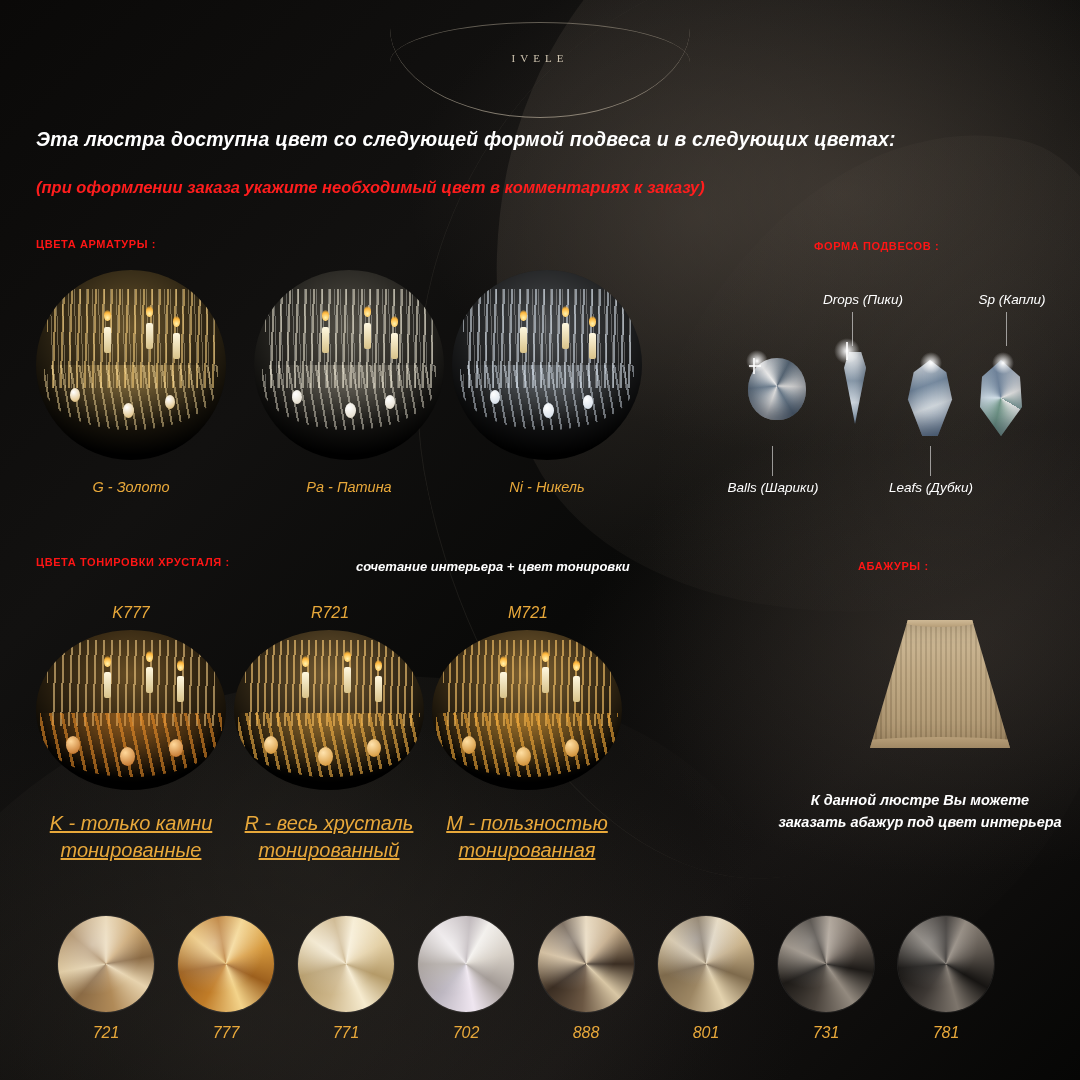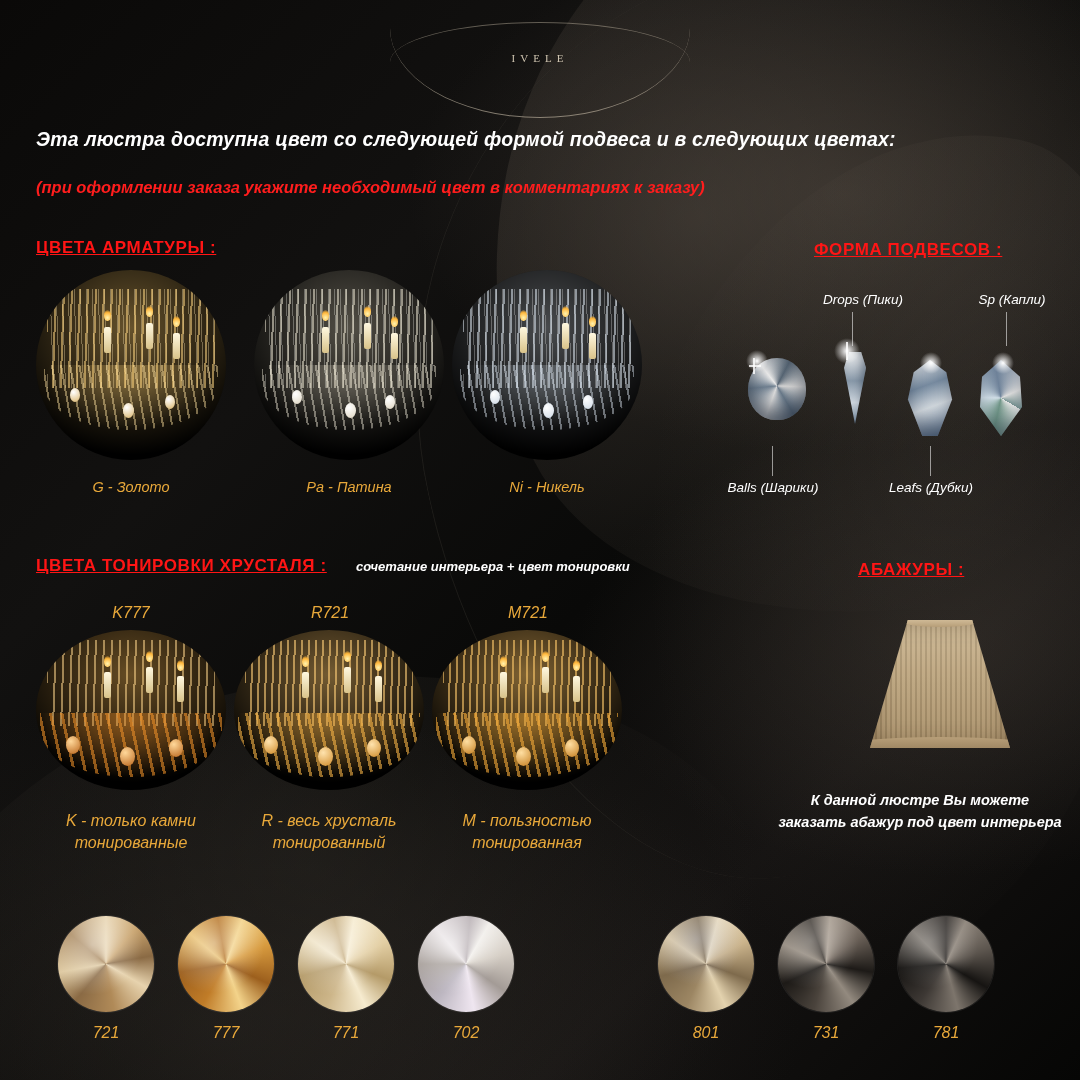--- a/index.html
+++ b/index.html
@@ -90,36 +90,35 @@
     color: #ffffff; font-size: 19.5px; font-weight: bold; font-style: italic;
     letter-spacing: 0.2px;
   }
   .subline {
     position: absolute; left: 36px; top: 178px;
     color: #ff1d1d; font-size: 16.5px; font-weight: bold; font-style: italic;
   }
 
   
   .sec-title {
-    position: absolute; color: #ff1515; font-weight: bold; font-size: 17px;
+    position: absolute; color: #ff1515; font-weight: bold; font-size: 11px;
     letter-spacing: 0.6px;
-    text-decoration: underline;
   }
   .sec-note { color: #ffffff; font-weight: bold; font-size: 13px; font-style: italic; }
 
   
   .circle {
     position: absolute; border-radius: 50%; overflow: hidden;
     background: #000;
   }
   .caption {
     position: absolute; text-align: center;
     color: #e8a83a; font-size: 14.5px; font-style: italic; line-height: 1.35;
   }
-  .caption.small { font-size: 16px; }
+  .caption.small { font-size: 20px; text-decoration: underline; }
   .code-label {
     position: absolute; text-align: center; width: 180px;
     color: #e8a83a; font-size: 16px; font-style: italic;
   }
 
   
   .chand { position: absolute; inset: 0; }
   .chand .glow {
     position: absolute; left: 50%; top: 40%; width: 150%; height: 120%;
     transform: translate(-50%,-50%);
@@ -473,20 +472,28 @@
 
     <div class="stone-cell" style="left:406px; top:0;">
       <div class="stone">
         <div class="facets" style="background:
           conic-gradient(from 30deg at 50% 50%, #f1eeea 0deg, #d6cfc6 45deg, #a39b96 95deg, #efe6f0 140deg, #bcb6c0 190deg, #a39b96 240deg, #e6e0e2 290deg, #b3aaae 335deg, #f1eeea 360deg);"></div>
         <div style="position:absolute;inset:0;background:radial-gradient(circle at 36% 28%, rgba(255,255,255,0.48), rgba(0,0,0,0) 55%);"></div>
       </div>
       <div class="stone-name">702</div>
     </div>
 
+    <div class="stone-cell" style="left:526px; top:0;">
+      <div class="stone">
+        <div class="facets" style="background:
+          conic-gradient(from 0deg at 50% 50%, #e5d4b6 0deg, #c2a987 40deg, #3a2d22 90deg, #d8c6a4 135deg, #6b5743 185deg, #3a2d22 235deg, #cbb491 285deg, #5a4938 330deg, #e5d4b6 360deg);"></div>
+        <div style="position:absolute;inset:0;background:radial-gradient(circle at 34% 26%, rgba(255,255,255,0.38), rgba(0,0,0,0) 52%);"></div>
+      </div>
+      <div class="stone-name">888</div>
+    </div>
 
     <div class="stone-cell" style="left:646px; top:0;">
       <div class="stone">
         <div class="facets" style="background:
           conic-gradient(from 15deg at 50% 50%, #efe0c0 0deg, #cbb48c 45deg, #7e6a4c 95deg, #e3d2ae 140deg, #9c8663 190deg, #7e6a4c 240deg, #ddcaa4 290deg, #8e7a58 335deg, #efe0c0 360deg);"></div>
         <div style="position:absolute;inset:0;background:radial-gradient(circle at 40% 24%, rgba(190,200,230,0.40), rgba(0,0,0,0) 50%);"></div>
       </div>
       <div class="stone-name">801</div>
     </div>
 

